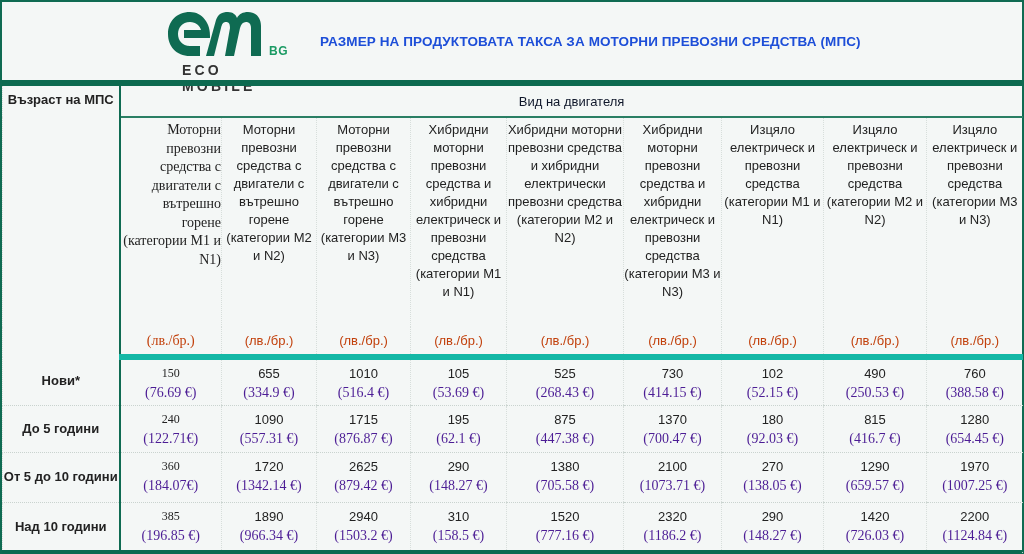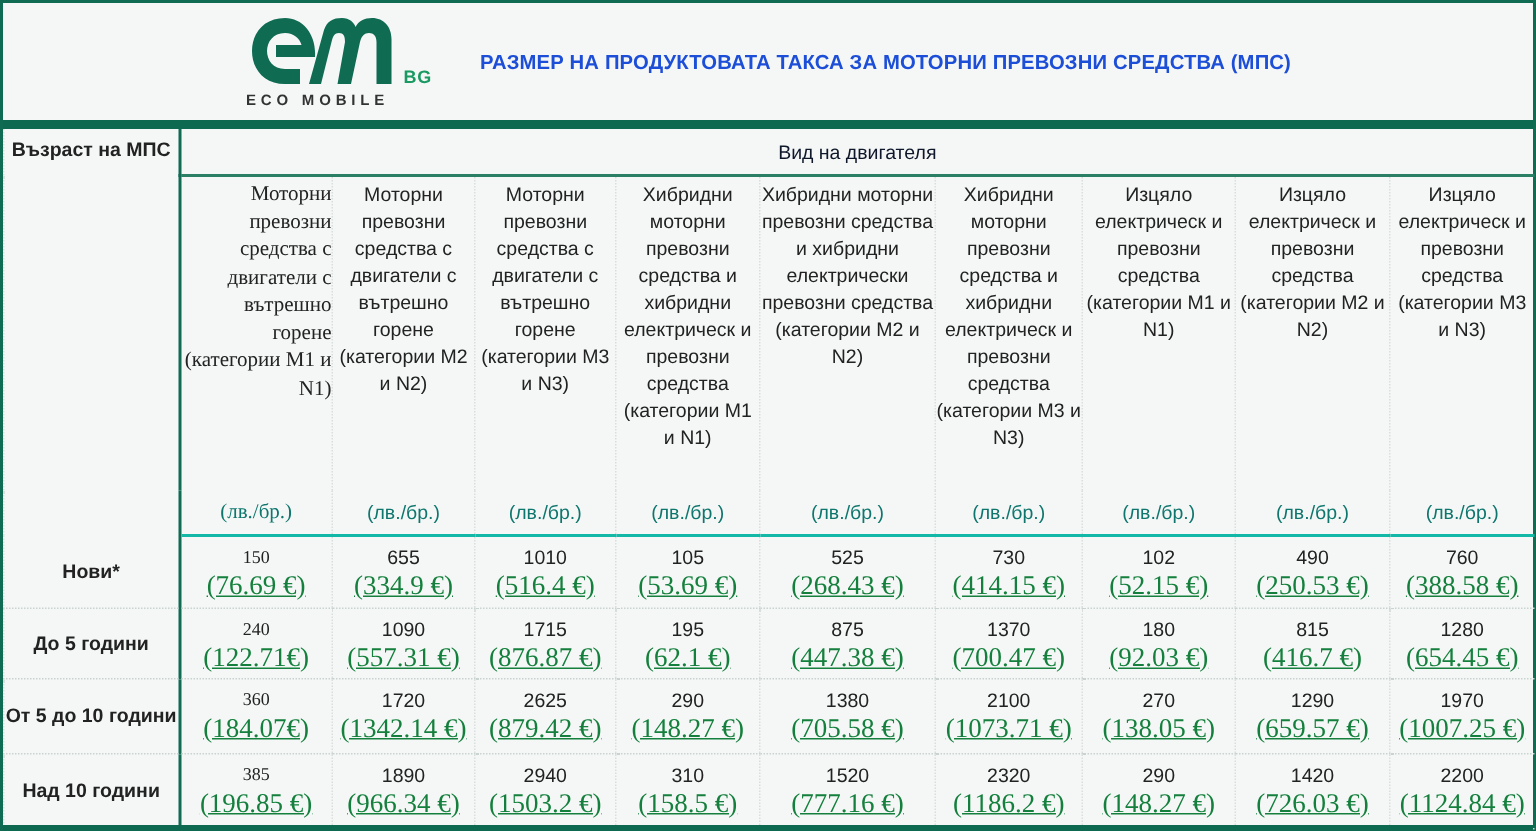--- a/index.html
+++ b/index.html
@@ -16,21 +16,21 @@
   }
   .logo {
     position: absolute; left: 162px; top: 6px; width: 130px; height: 66px;
   }
   .logo svg { position: absolute; left: 0; top: 0; }
   .logo-bg {
     position: absolute; left: 105px; top: 36px; font-size: 12px; font-weight: bold;
     color: #1a9a63; letter-spacing: 0.5px;
   }
   .logo-sub {
-    position: absolute; left: 0; top: 54px; font-size: 10px; font-weight: bold;
+    position: absolute; left: 18px; top: 54px; font-size: 14px; font-weight: bold;
     letter-spacing: 3.2px; color: #333;
   }
   .page-title {
     position: absolute; left: 318px; top: 32px; font-size: 13.5px; font-weight: bold; color: #1d4ed8;
     letter-spacing: 0.1px;
   }
   .band-rule {
     position: absolute; left: 0; top: 78px; width: 1020px; height: 6px; background: #0d6a50;
   }
 
@@ -48,33 +48,33 @@
   }
   .engine-head {
     height: 31px; font-size: 13px; vertical-align: middle !important; border-bottom: 2px solid #2a7f64;
     color: #0f172a;
   }
   .col-head {
     height: 210px; font-size: 13px; line-height: 18px; padding-top: 3px; color: #222;
   }
   .col-head.serif { font-family: "Liberation Serif", serif; font-size: 14px; line-height: 18.5px; text-align: right; }
   .unit-cell {
-    height: 30px; font-size: 13px; vertical-align: middle !important; color: #0f766e;
-    border-bottom: 2px solid #14b8a6;
+    height: 30px; font-size: 13px; vertical-align: middle !important; color: #c2410c;
+    border-bottom: 6px solid #14b8a6;
   }
   .unit-cell.serif { font-family: "Liberation Serif", serif; font-size: 14px; }
   .age-cell {
     font-weight: bold !important; font-size: 13px; vertical-align: middle !important;
     border-right: 2px solid #0f6b52; border-bottom: 1px dotted #c9d3cf; line-height: 18px;
   }
   .val-cell {
     font-size: 13px; line-height: 19px; padding-top: 4px; border-bottom: 1px dotted #c9d3cf;
   }
   .val-cell .bgn { display: block; color: #222; }
-  .val-cell .eur { display: block; font-family: "Liberation Serif", serif; font-size: 18px; color: #15803d; text-decoration: underline; }
+  .val-cell .eur { display: block; font-family: "Liberation Serif", serif; font-size: 14px; color: #4c1d95; }
   .val-cell .bgn.serif { font-family: Liberation Serif, serif; font-size: 12px; }
   tr.r0 td { height: 48px; }
   tr.r1 td { height: 47px; }
   tr.r2 td { height: 50px; }
   tr.r3 td { height: 50px; }
   .bottom-rule { position: absolute; left: 0; top: 548px; width: 1020px; height: 4px; background: #0d6a50; }
 </style>
 </head>
 <body>
 

